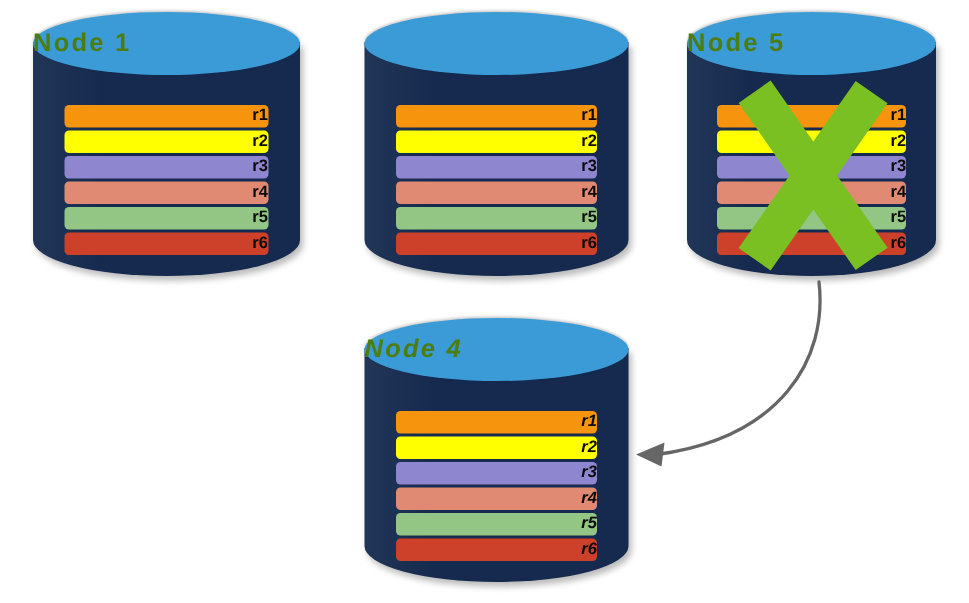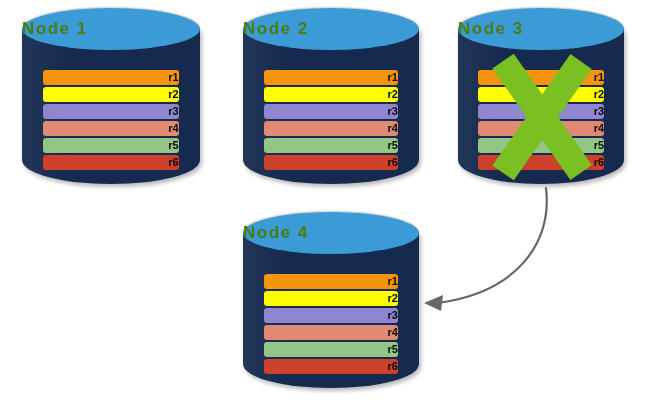--- a/index.html
+++ b/index.html
@@ -129,51 +129,50 @@
       <div class="record" style="background:#8e86ce;">r3</div>
       <div class="record" style="background:#e08a73;">r4</div>
       <div class="record" style="background:#93c585;">r5</div>
       <div class="record" style="background:#cd4029;">r6</div>
     </div>
   </div>
 
   <div class="node" style="left:243px; top:8px; width:176px; height:176px;">
     <div class="node-body"></div>
     <div class="node-top"></div>
-    <div class="node-title">Node  2</div>
     <div class="records">
       <div class="record" style="background:#f7940d;">r1</div>
       <div class="record" style="background:#ffff00;">r2</div>
       <div class="record" style="background:#8e86ce;">r3</div>
       <div class="record" style="background:#e08a73;">r4</div>
       <div class="record" style="background:#93c585;">r5</div>
       <div class="record" style="background:#cd4029;">r6</div>
     </div>
   </div>
 
   <div class="node" style="left:458px; top:8px; width:166px; height:176px;">
     <div class="node-body"></div>
     <div class="node-top"></div>
-    <div class="node-title">Node  3</div>
+    <div class="node-title">Node  5</div>
     <div class="records">
       <div class="record" style="background:#f7940d;">r1</div>
       <div class="record" style="background:#ffff00;">r2</div>
       <div class="record" style="background:#8e86ce;">r3</div>
       <div class="record" style="background:#e08a73;">r4</div>
       <div class="record" style="background:#93c585;">r5</div>
       <div class="record" style="background:#cd4029;">r6</div>
     </div>
   </div>
 
   <div class="cross" style="left:487px; top:44px; width:110px; height:146px;">
     <div class="cross-bar a"></div>
     <div class="cross-bar b"></div>
   </div>
 
-  <div class="node" style="left:243px; top:212px; width:176px; height:176px;">
+  <div class="node" style="left:243px; top:212px; width:176px; height:176px;font-style:italic;">
     <div class="node-body"></div>
     <div class="node-top"></div>
     <div class="node-title">Node  4</div>
     <div class="records">
       <div class="record" style="background:#f7940d;">r1</div>
       <div class="record" style="background:#ffff00;">r2</div>
       <div class="record" style="background:#8e86ce;">r3</div>
       <div class="record" style="background:#e08a73;">r4</div>
       <div class="record" style="background:#93c585;">r5</div>
       <div class="record" style="background:#cd4029;">r6</div>

